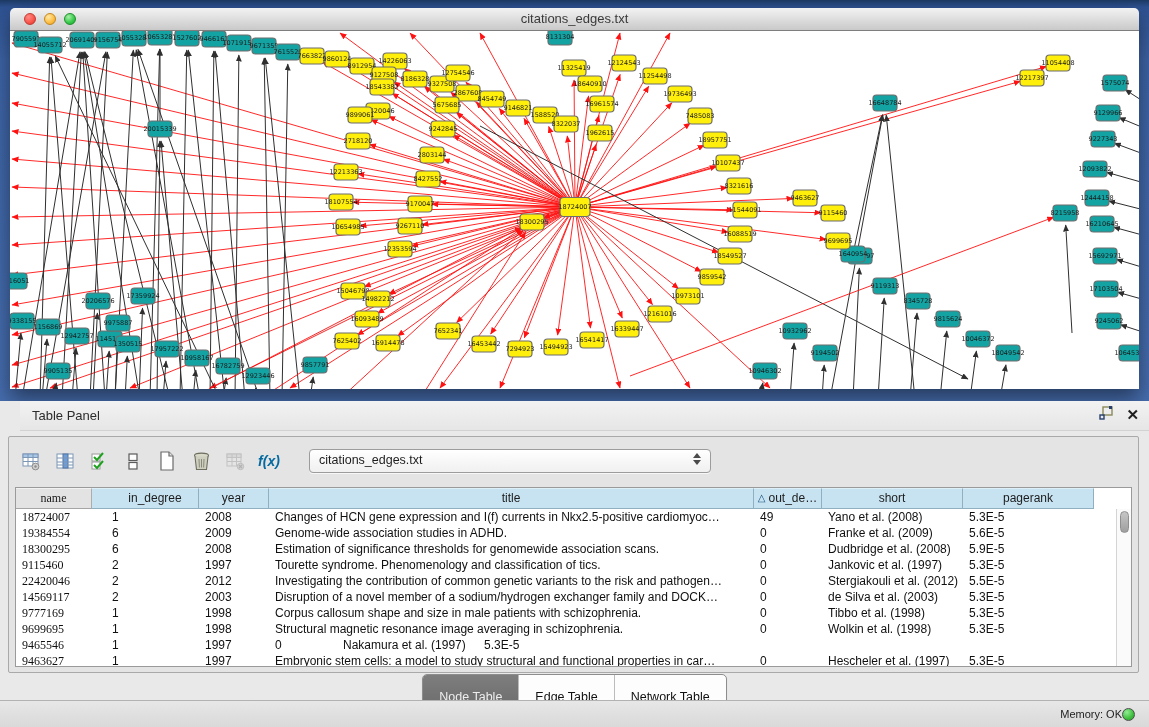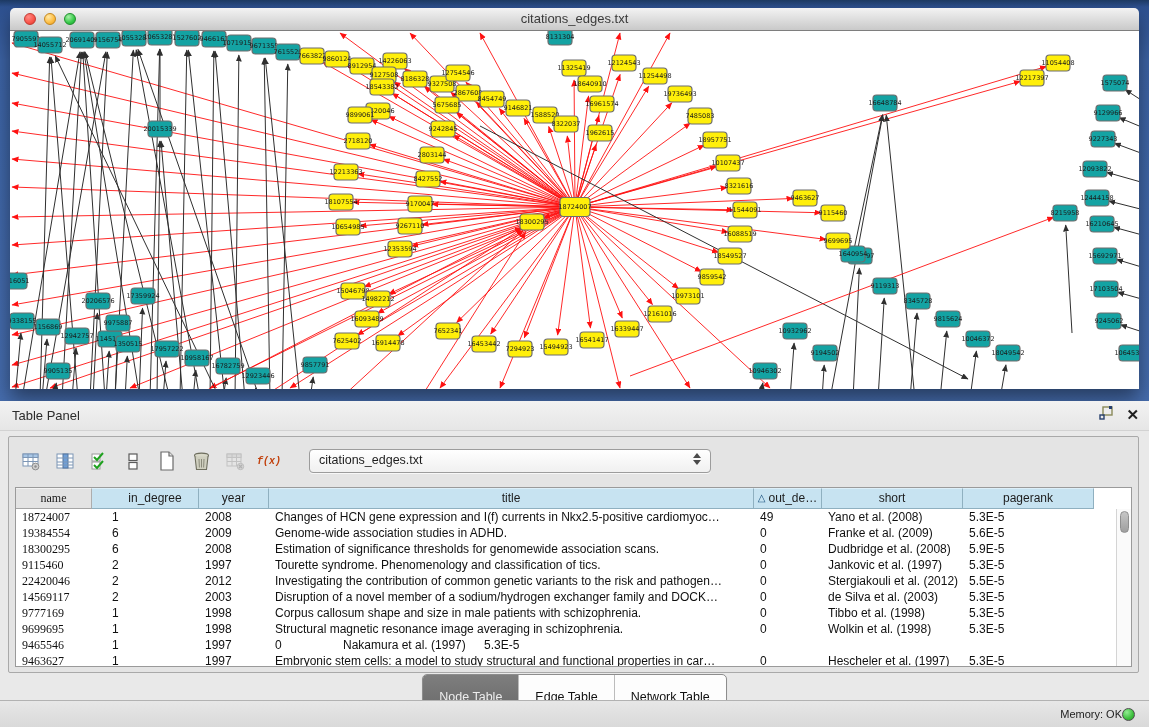--- a/index.html
+++ b/index.html
@@ -10,28 +10,28 @@
   .titlebar{height:22px;background:linear-gradient(#f3f3f3,#c9c9c9);border-bottom:1px solid #7e7e7e;border-radius:5px 5px 0 0;position:relative;}
   .tl{position:absolute;top:5px;width:12px;height:12px;border-radius:50%;box-sizing:border-box;}
   .tl.red{left:14px;background:radial-gradient(circle at 35% 30%,#ff8a85,#f95449 60%,#d8342a);border:1px solid #c23a32;}
   .tl.yellow{left:34px;background:radial-gradient(circle at 35% 30%,#ffe9a8,#fdbc40 60%,#e39b27);border:1px solid #c4881f;}
   .tl.green{left:54px;background:radial-gradient(circle at 35% 30%,#a8f0a8,#35c948 60%,#1ea232);border:1px solid #1f8f2c;}
   .win-title{text-align:center;line-height:22px;font-size:13px;color:#3a3a3a;}
   .canvas{height:358px;background:#ffffff;overflow:hidden;}
   .canvas svg{display:block;}
   
   .table-panel{position:absolute;left:0;top:401px;width:1149px;height:326px;background:#e9e9e9;}
-  .panel-header{height:29px;position:relative;border-bottom:1px solid #d2d2d2;background:linear-gradient(#f2f2f2,#e6e6e6);}
+  .panel-header{height:29px;position:relative;border-bottom:1px solid #d2d2d2;background:linear-gradient(#f2f2f2,#e6e6e6);margin-left:20px;}
   .panel-title{position:absolute;left:12px;top:0;line-height:29px;font-size:13px;color:#2c2c2c;}
   .ph-icons{position:absolute;right:10px;top:5px;display:flex;gap:12px;align-items:center;}
   .tool-box{position:absolute;left:8px;top:35px;width:1131px;height:237px;border:1px solid #a9a9a9;border-radius:2px;background:#e4e4e4;box-sizing:border-box;}
   .toolbar{height:48px;display:flex;align-items:center;padding-left:12px;gap:14px;}
   .tb-icon{width:20px;height:20px;display:flex;align-items:center;justify-content:center;}
   .tb-icon.disabled{opacity:.45;}
-  .fx{font-family:Liberation Mono, monospace;font-style:italic;font-weight:bold;font-size:10px;color:#c2410c;}
+  .fx{font-family:Liberation Sans, sans-serif;font-style:italic;font-weight:bold;font-size:14px;color:#0369a1;}
   .dropdown{position:relative;width:400px;height:22px;margin-left:16px;border:1px solid #9c9c9c;border-radius:4px;background:linear-gradient(#ffffff,#f0f0f0);box-shadow:0 1px 0 rgba(255,255,255,.7);}
   .dropdown .val{position:absolute;left:9px;top:0;line-height:21px;font-size:12.5px;color:#1d1d1d;}
   .dd-arrows{position:absolute;right:9px;top:3px;display:flex;flex-direction:column;gap:2px;}
   .dd-arrows i{display:block;width:0;height:0;border-left:4px solid transparent;border-right:4px solid transparent;}
   .dd-arrows .up{border-bottom:5px solid #4a4a4a;}
   .dd-arrows .dn{border-top:5px solid #4a4a4a;}
   .table-wrap{position:absolute;left:6px;top:50px;right:6px;bottom:5px;border:1px solid #9a9a9a;background:#fff;overflow:hidden;}
   .thead{display:flex;height:21px;}
   .th{box-sizing:border-box;font-size:12px;color:#1c1c1c;text-align:center;line-height:19px;background:#c7e3f1;border-right:1px solid #8fb0c0;border-bottom:1px solid #8fb0c0;border-top:1px solid #ddeff9;white-space:nowrap;overflow:hidden;}
   .th.gray{background:#e3e3e3;border-right:1px solid #adadad;border-bottom:1px solid #a5a5a5;border-top:1px solid #f2f2f2;}

